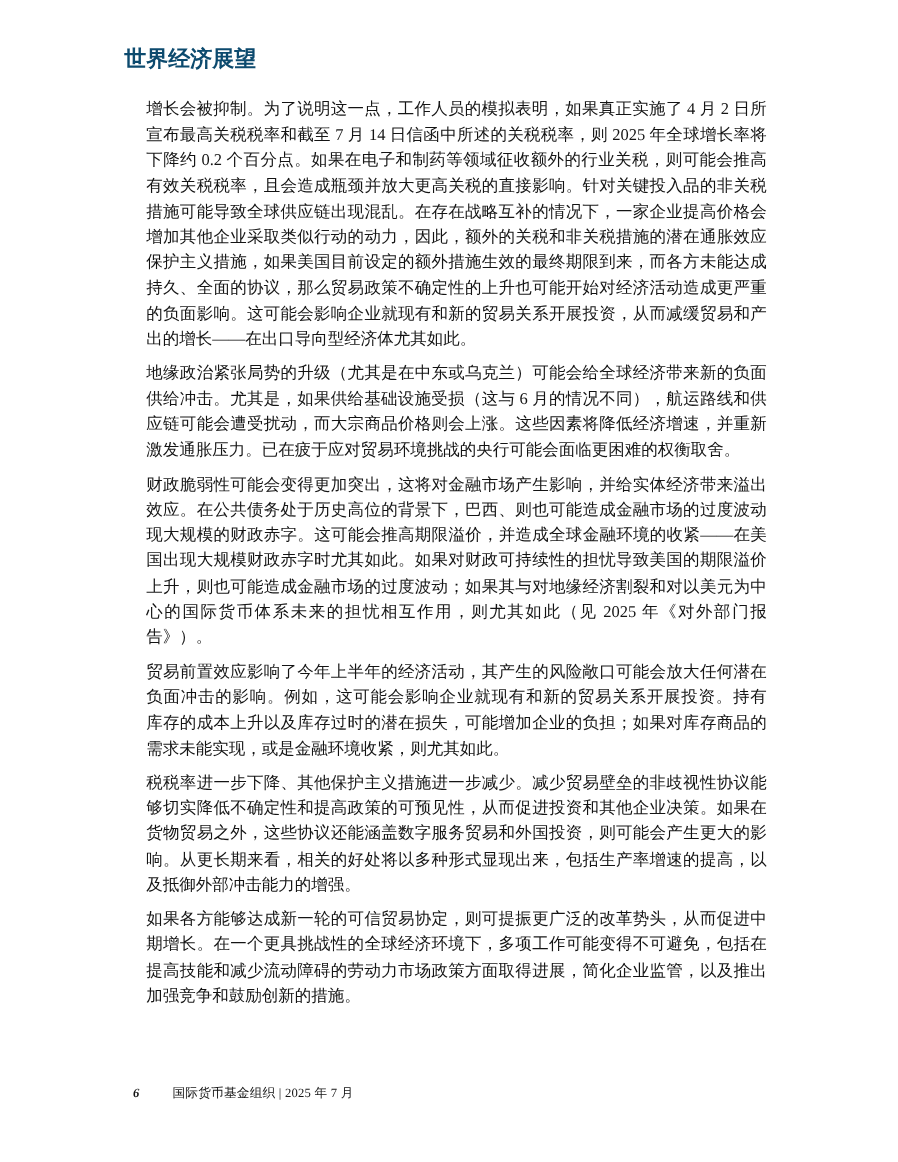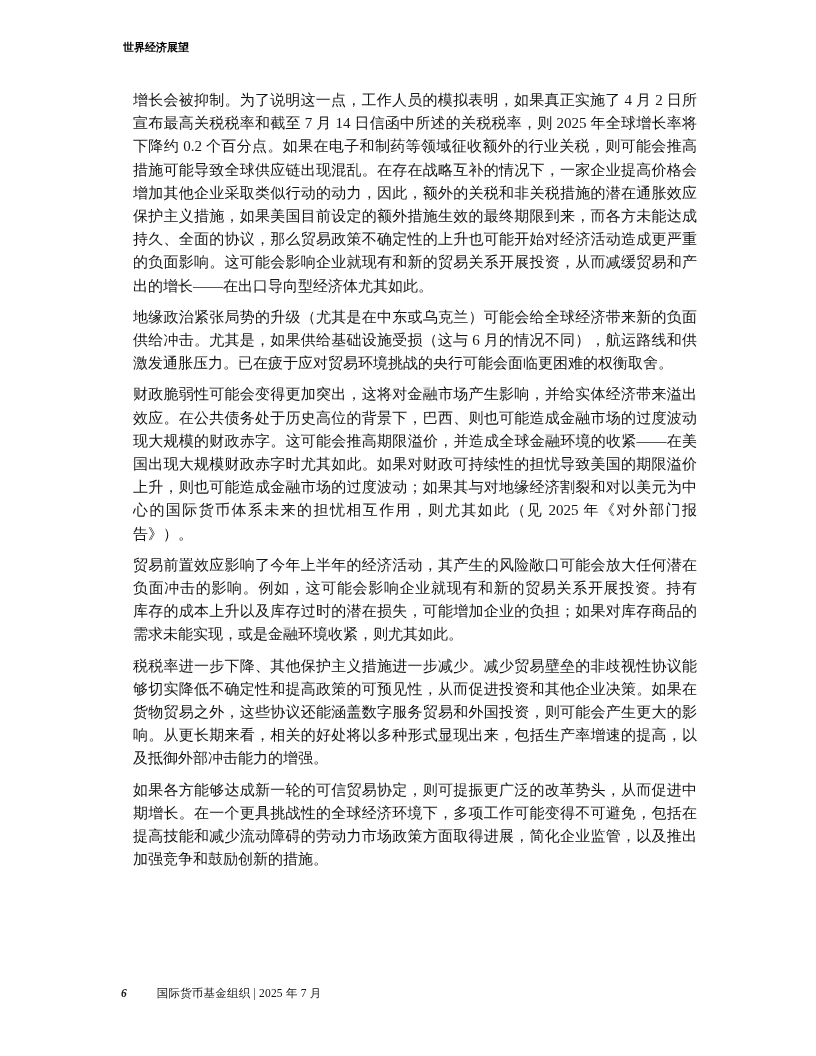--- a/index.html
+++ b/index.html
@@ -10,25 +10,25 @@
     color: #141414;
   }
   .page {
     position: relative;
     width: 816px; height: 1056px;
     background: #ffffff;
     overflow: hidden;
   }
   .running-header {
     position: absolute;
-    left: 123px; top: 40px;
+    left: 113px; top: 40px;
     font-family: "DejaVu Sans", "Liberation Sans", sans-serif;
     font-weight: 700;
-    font-size: 11px;
-    color: #000000;
+    font-size: 20px;
+    color: #0c4a6e;
   }
   .body-text {
     position: absolute;
     left: 121px; top: 89px;
     width: 576px;
     font-size: 15px;
     line-height: 23.2px;
   }
   .para { margin: 0 0 8px 12px; }
   .line {
@@ -57,30 +57,32 @@
 <body>
 
 <div class="page">
   <div class="running-header">世界经济展望</div>
 
   <div class="body-text">
       <div class="para">
         <div class="line">增长会被抑制。为了说明这一点，工作人员的模拟表明，如果真正实施了 4 月 2 日所</div>
         <div class="line">宣布最高关税税率和截至 7 月 14 日信函中所述的关税税率，则 2025 年全球增长率将</div>
         <div class="line">下降约 0.2 个百分点。如果在电子和制药等领域征收额外的行业关税，则可能会推高</div>
+        <div class="line">有效关税税率，且会造成瓶颈并放大更高关税的直接影响。针对关键投入品的非关税</div>
         <div class="line">措施可能导致全球供应链出现混乱。在存在战略互补的情况下，一家企业提高价格会</div>
         <div class="line">增加其他企业采取类似行动的动力，因此，额外的关税和非关税措施的潜在通胀效应</div>
         <div class="line">保护主义措施，如果美国目前设定的额外措施生效的最终期限到来，而各方未能达成</div>
         <div class="line">持久、全面的协议，那么贸易政策不确定性的上升也可能开始对经济活动造成更严重</div>
         <div class="line">的负面影响。这可能会影响企业就现有和新的贸易关系开展投资，从而减缓贸易和产</div>
         <div class="line">出的增长——在出口导向型经济体尤其如此。</div>
       </div>
       <div class="para">
         <div class="line">地缘政治紧张局势的升级（尤其是在中东或乌克兰）可能会给全球经济带来新的负面</div>
         <div class="line">供给冲击。尤其是，如果供给基础设施受损（这与 6 月的情况不同），航运路线和供</div>
+        <div class="line">应链可能会遭受扰动，而大宗商品价格则会上涨。这些因素将降低经济增速，并重新</div>
         <div class="line">激发通胀压力。已在疲于应对贸易环境挑战的央行可能会面临更困难的权衡取舍。</div>
       </div>
       <div class="para">
         <div class="line">财政脆弱性可能会变得更加突出，这将对金融市场产生影响，并给实体经济带来溢出</div>
         <div class="line">效应。在公共债务处于历史高位的背景下，巴西、则也可能造成金融市场的过度波动</div>
         <div class="line">现大规模的财政赤字。这可能会推高期限溢价，并造成全球金融环境的收紧——在美</div>
         <div class="line">国出现大规模财政赤字时尤其如此。如果对财政可持续性的担忧导致美国的期限溢价</div>
         <div class="line">上升，则也可能造成金融市场的过度波动；如果其与对地缘经济割裂和对以美元为中</div>
         <div class="line">心的国际货币体系未来的担忧相互作用，则尤其如此（见 2025 年《对外部门报</div>
         <div class="line">告》）。</div>

